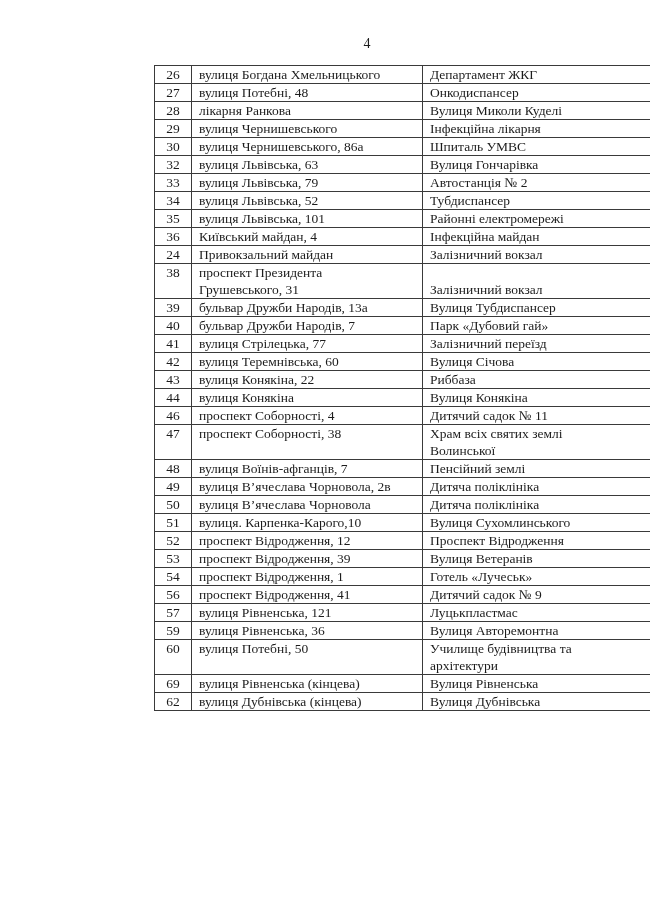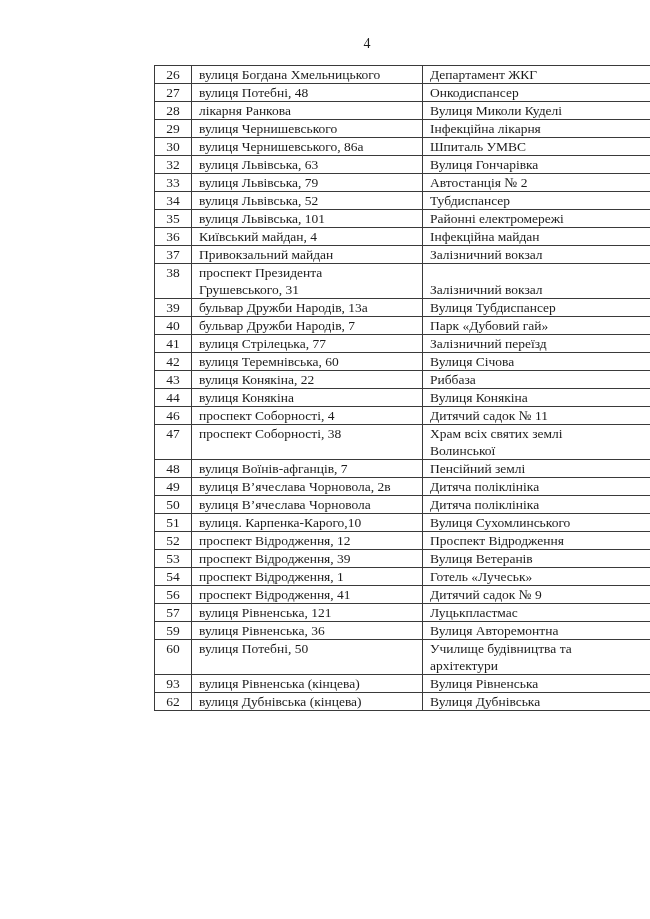--- a/index.html
+++ b/index.html
@@ -115,21 +115,21 @@
         <td class="num">35</td>
         <td class="addr">вулиця Львівська, 101</td>
         <td class="dest">Районні електромережі</td>
       </tr>
       <tr>
         <td class="num">36</td>
         <td class="addr">Київський майдан, 4</td>
         <td class="dest">Інфекційна майдан</td>
       </tr>
       <tr>
-        <td class="num">37</td>
+        <td class="num">24</td>
         <td class="addr">Привокзальний майдан</td>
         <td class="dest">Залізничний вокзал</td>
       </tr>
       <tr>
         <td class="num">38</td>
         <td class="addr">проспект Президента
 Грушевського, 31</td>
         <td class="dest vbottom">Залізничний вокзал</td>
       </tr>
       <tr>
@@ -223,21 +223,21 @@
         <td class="addr">вулиця Рівненська, 36</td>
         <td class="dest">Вулиця Авторемонтна</td>
       </tr>
       <tr>
         <td class="num">60</td>
         <td class="addr">вулиця Потебні, 50</td>
         <td class="dest">Училище будівництва та
 архітектури</td>
       </tr>
       <tr>
-        <td class="num">93</td>
+        <td class="num">69</td>
         <td class="addr">вулиця Рівненська (кінцева)</td>
         <td class="dest">Вулиця Рівненська</td>
       </tr>
       <tr>
         <td class="num">62</td>
         <td class="addr">вулиця Дубнівська (кінцева)</td>
         <td class="dest">Вулиця Дубнівська</td>
       </tr>
     </tbody>
 </table>

